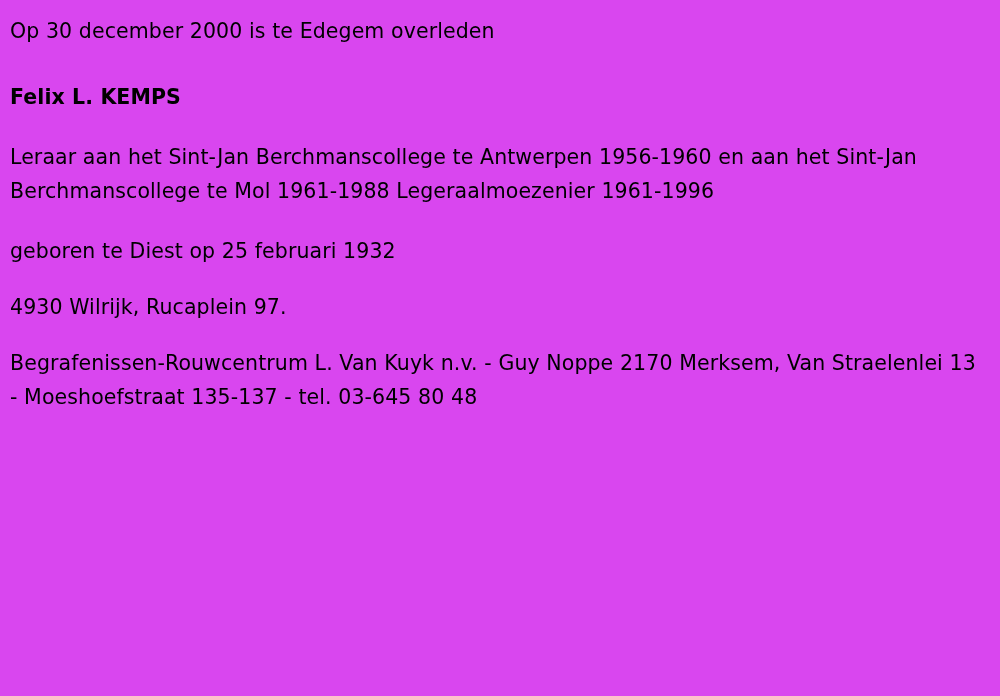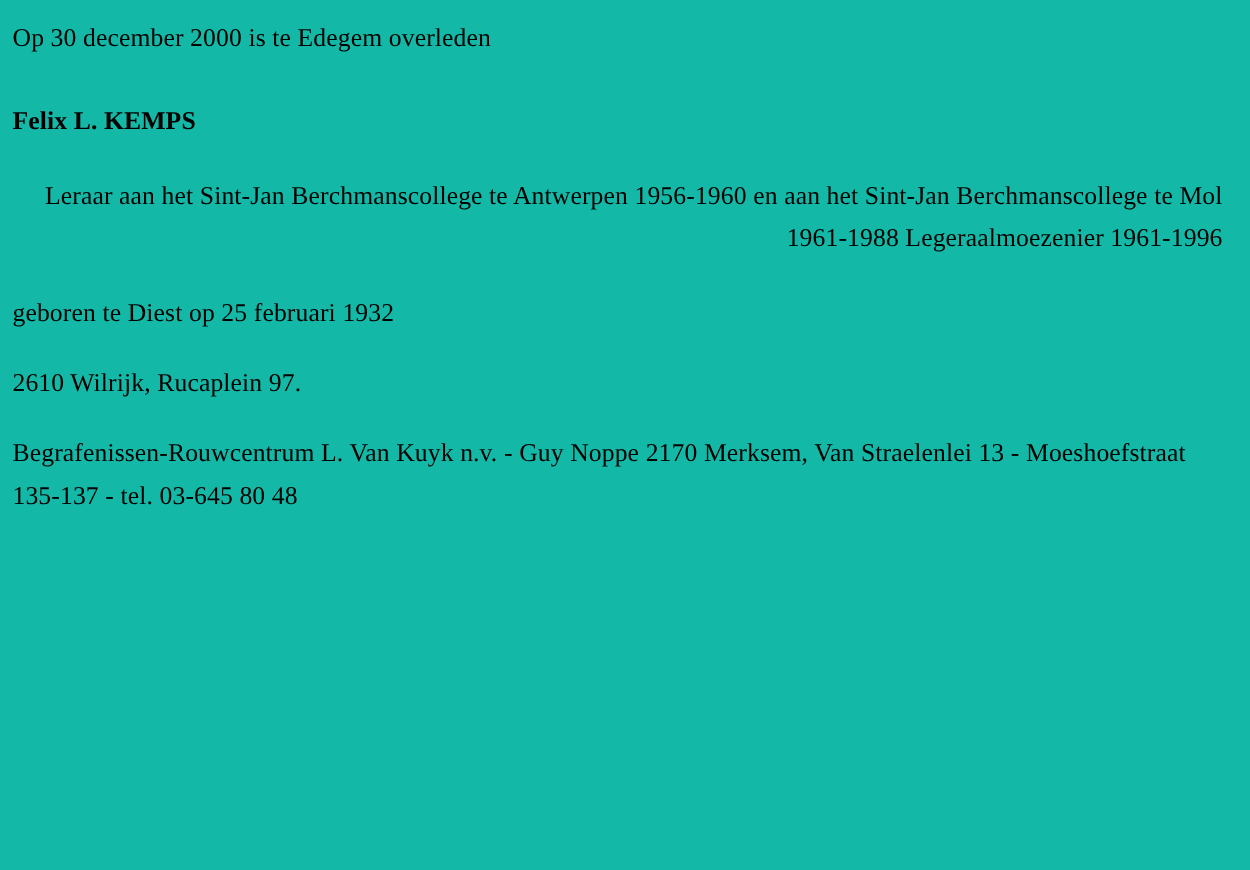--- a/index.html
+++ b/index.html
@@ -12,55 +12,53 @@
     height: 696px;
     font-family: "DejaVu Sans", sans-serif;
     color: #000000;
     overflow: hidden;
   }
   .page {
     box-sizing: border-box;
     width: 1000px;
     height: 696px;
     padding: 14px 22px 0 10px;
-    background: #14b8a6;
-    font-family: Liberation Serif, serif;
+    background: #d946ef;
   }
   .para {
     font-size: 20.5px;
     line-height: 34px;
     letter-spacing: 0.1px;
     margin: 0 0 22px 0;
     max-width: 980px;
     white-space: pre-wrap;
   }
   .para.name {
     font-weight: bold;
     margin-bottom: 26px;
     margin-top: 32px;
   }
   .para.block-multi {
     margin-bottom: 26px;
-    text-align: right;
   }
   .para.last {
     margin-bottom: 16px;
   }
 </style>
 </head>
 <body>
 
 <div class="page">
 
   <p class="para">Op 30 december 2000 is te Edegem overleden</p>
 
   <p class="para name">Felix L. KEMPS</p>
 
   <p class="para block-multi">Leraar aan het Sint-Jan Berchmanscollege te Antwerpen 1956-1960 en aan het Sint-Jan Berchmanscollege te Mol 1961-1988 Legeraalmoezenier 1961-1996</p>
 
   <p class="para">geboren te Diest op 25 februari 1932</p>
 
 
-  <p class="para">2610 Wilrijk, Rucaplein 97.</p>
+  <p class="para">4930 Wilrijk, Rucaplein 97.</p>
 
   <p class="para last">Begrafenissen-Rouwcentrum L. Van Kuyk n.v. - Guy Noppe 2170 Merksem, Van Straelenlei 13 - Moeshoefstraat 135-137 - tel. 03-645 80 48</p>
 
 </div>
 
 </body></html>

